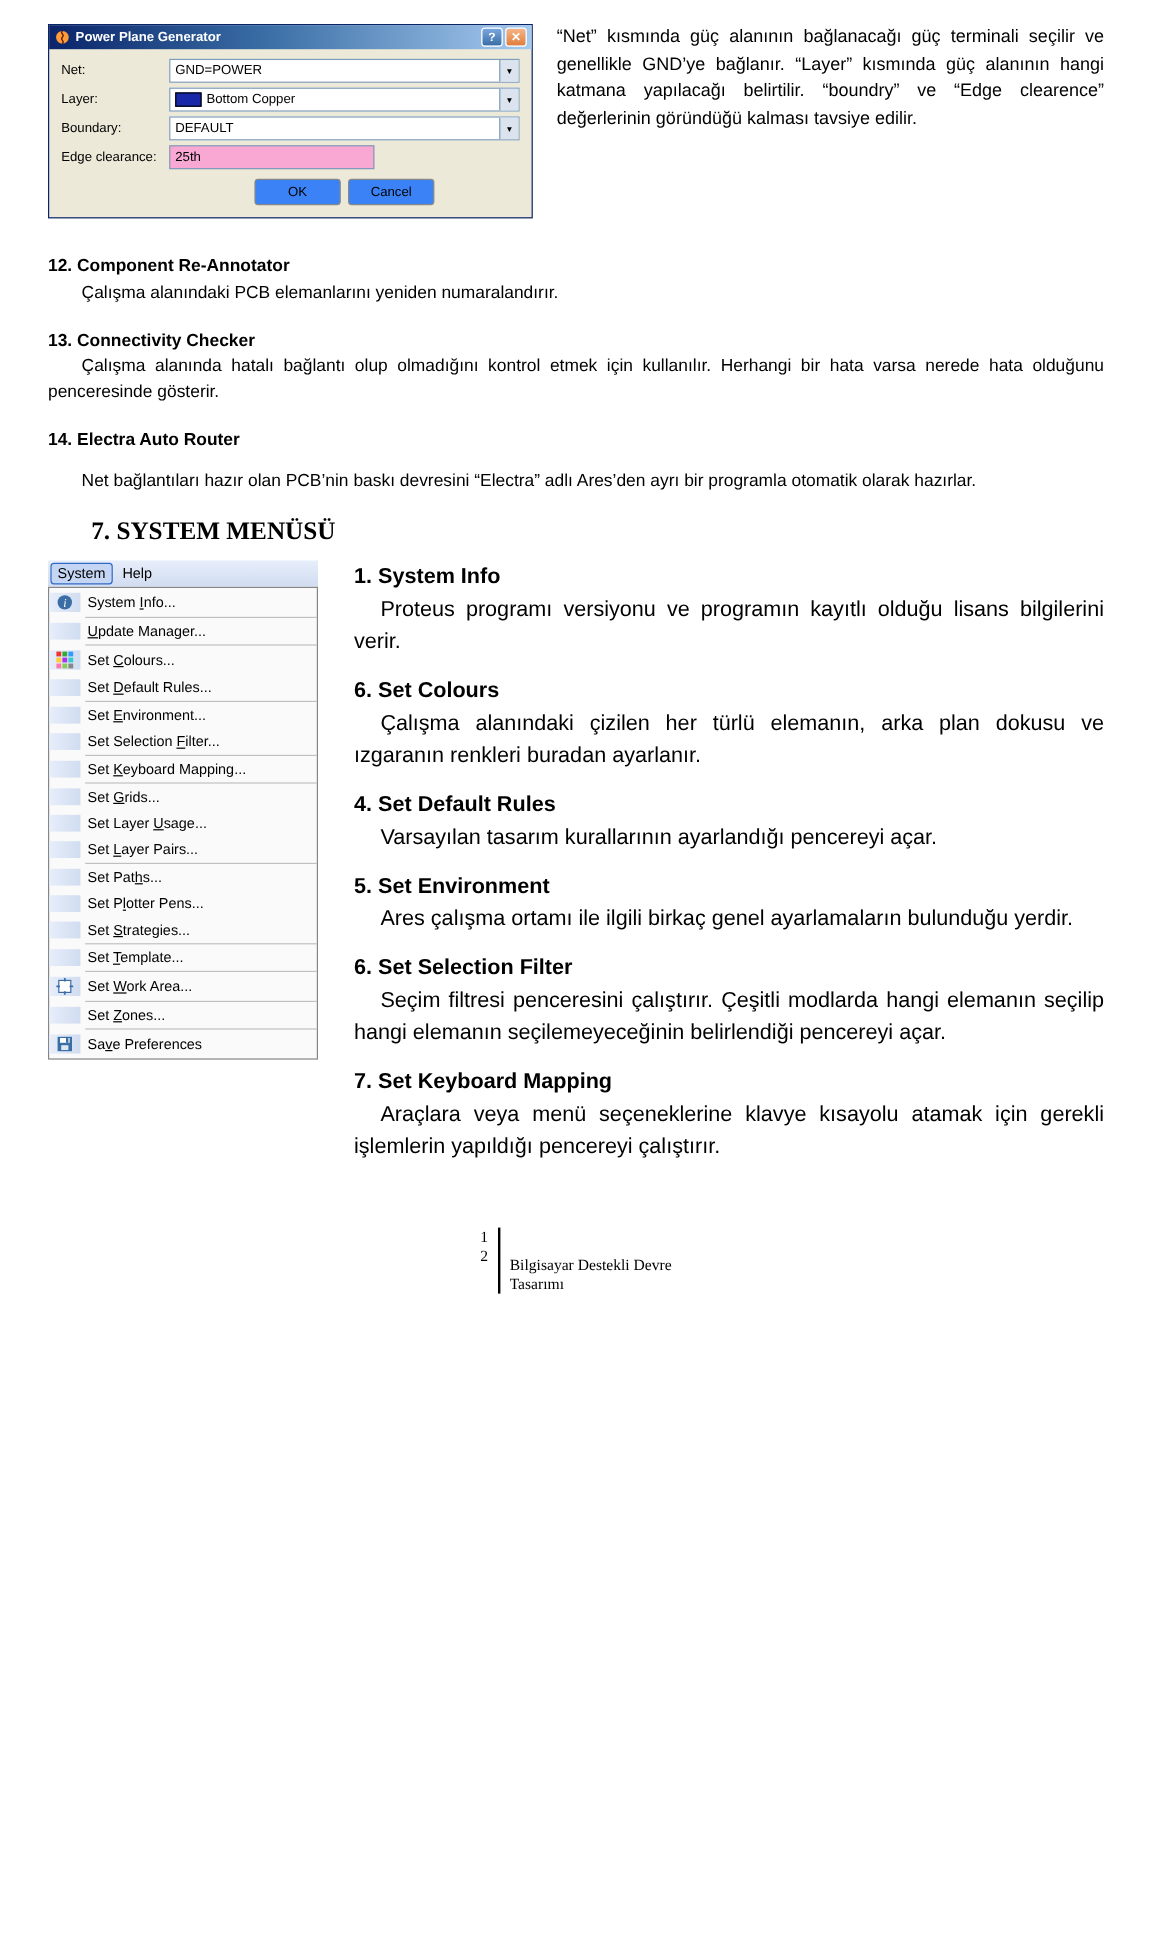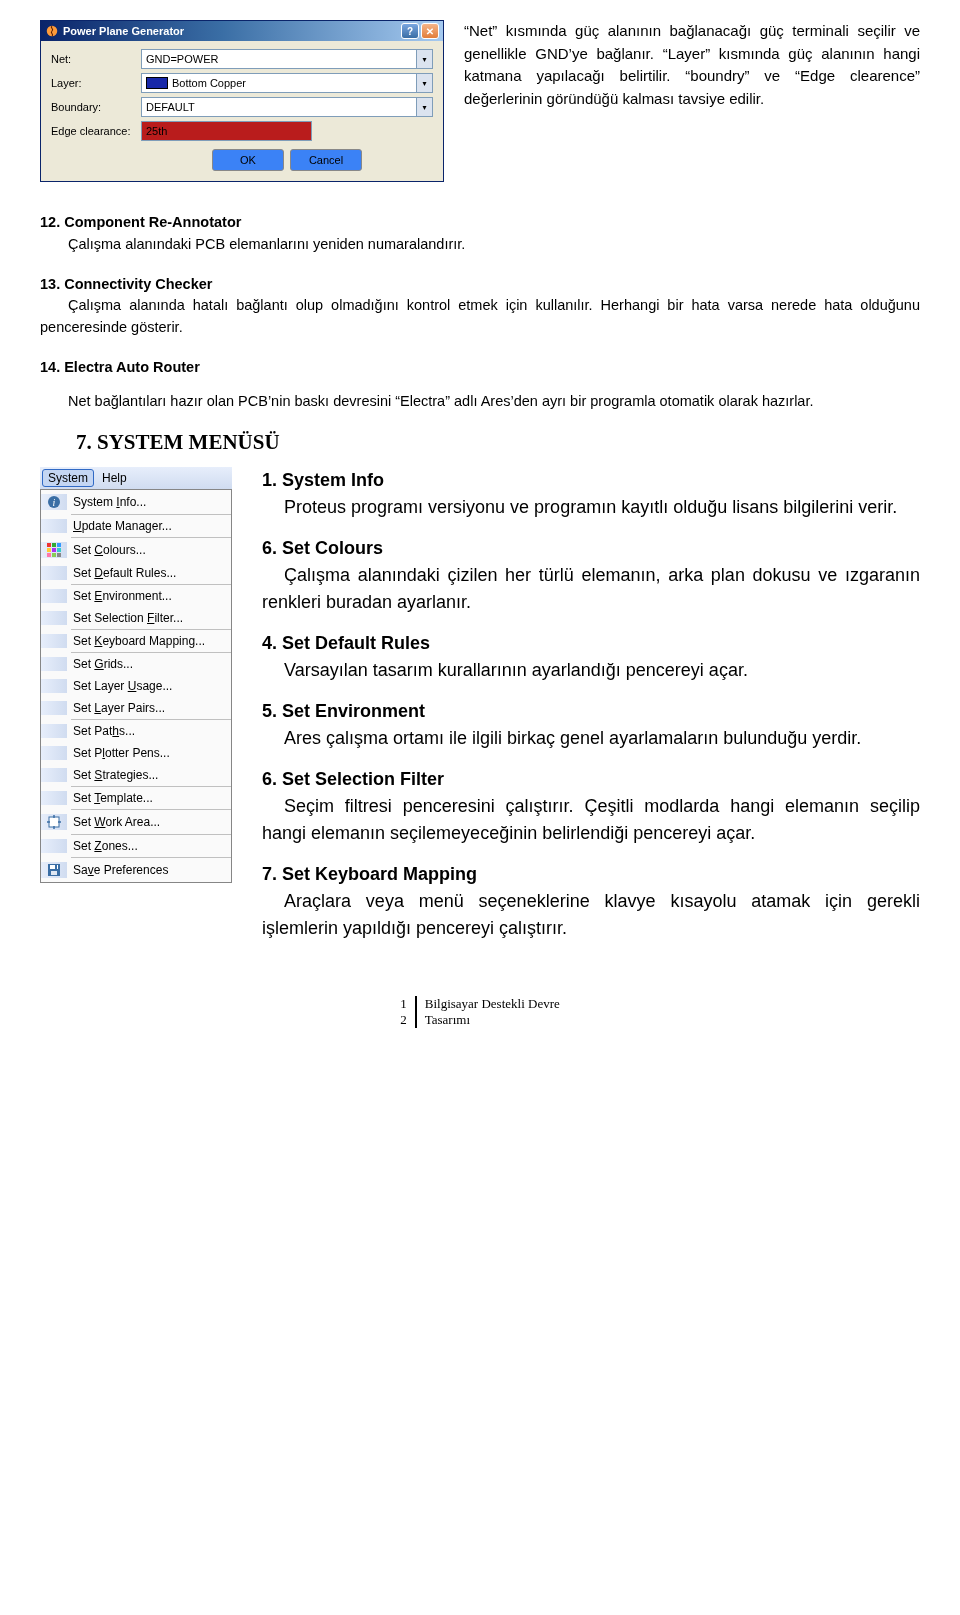--- a/index.html
+++ b/index.html
@@ -79,21 +79,21 @@
     border-left: 1px solid #7f9db9;
     display: flex; align-items: center; justify-content: center;
     font-size: 8px;
   }
   .combo-content { display: flex; align-items: center; gap: 4px; }
   .swatch {
     width: 20px; height: 10px; background: #1828a8; border: 1px solid #000;
   }
   .textfield {
     flex: 0 0 165px;
-    background: #b91c1c;
+    background: #f9a8d4;
     border: 1px solid #7f9db9;
     height: 18px;
     padding-left: 4px;
     display: flex; align-items: center;
   }
   .dlg-buttons {
     display: flex;
     gap: 6px;
     justify-content: center;
     margin-top: 8px;
@@ -125,21 +125,21 @@
     font-size: 21px;
     font-weight: bold;
     margin: 18px 0 12px 36px;
   }
   .menu-row {
     display: flex;
     align-items: flex-start;
     gap: 30px;
   }
   .menu-panel {
-    width: 192px;
+    width: 225px;
     font-family: Tahoma, sans-serif;
     font-size: 12px;
   }
   .menubar {
     background: linear-gradient(#e7eefb,#d0dcf0);
     display: flex;
     padding: 2px 2px;
     gap: 2px;
   }
   .menubar-item {
@@ -186,20 +186,21 @@
     display: flex;
     justify-content: center;
   }
   .footer-table .col1 {
     border-right: 2px solid #000;
     padding: 0 8px;
     text-align: center;
   }
   .footer-table .col2 {
     padding: 0 8px;
+    margin-top: 23px;
   }
   .icon-svg { width: 16px; height: 16px; }
 </style>
 </head>
 <body>
 
 <div class="page">
 
   <div class="top-row">
     <div class="dialog">

